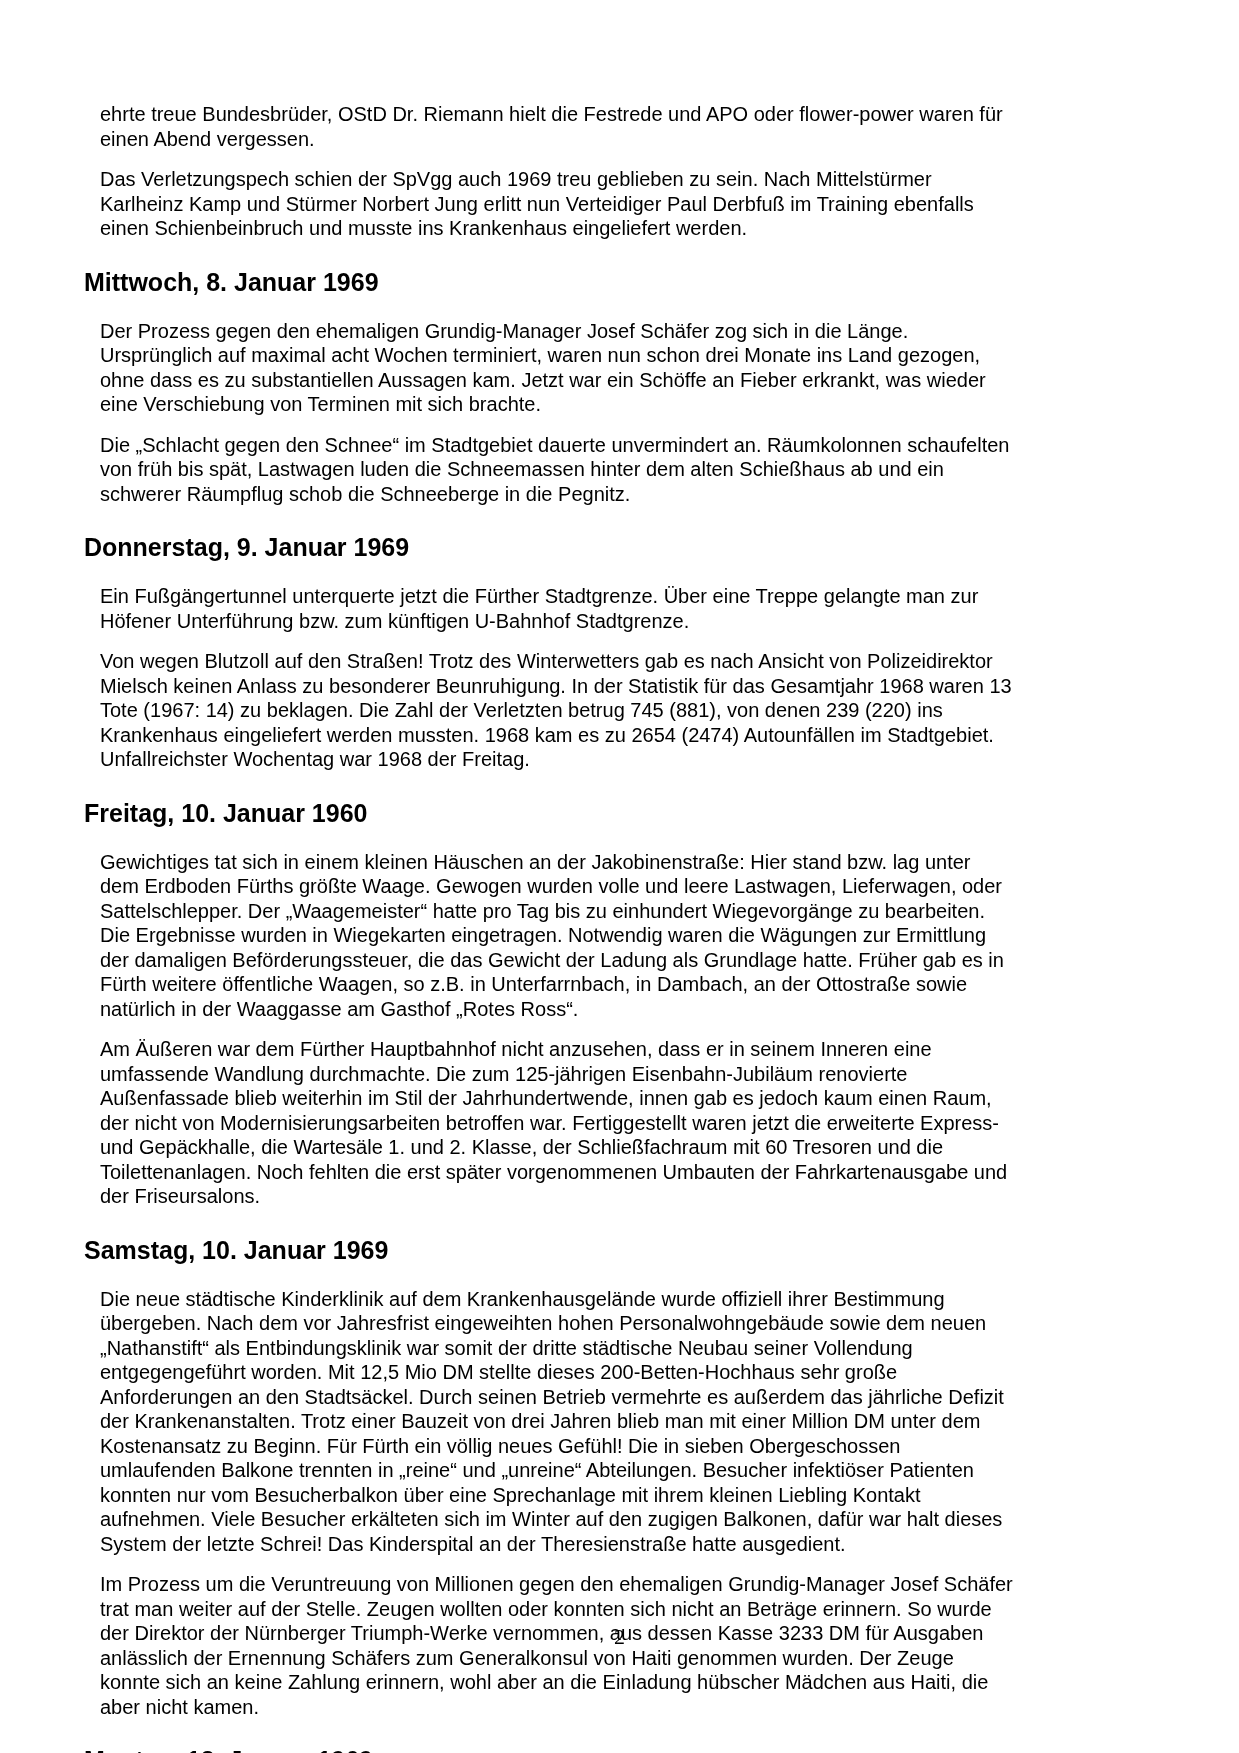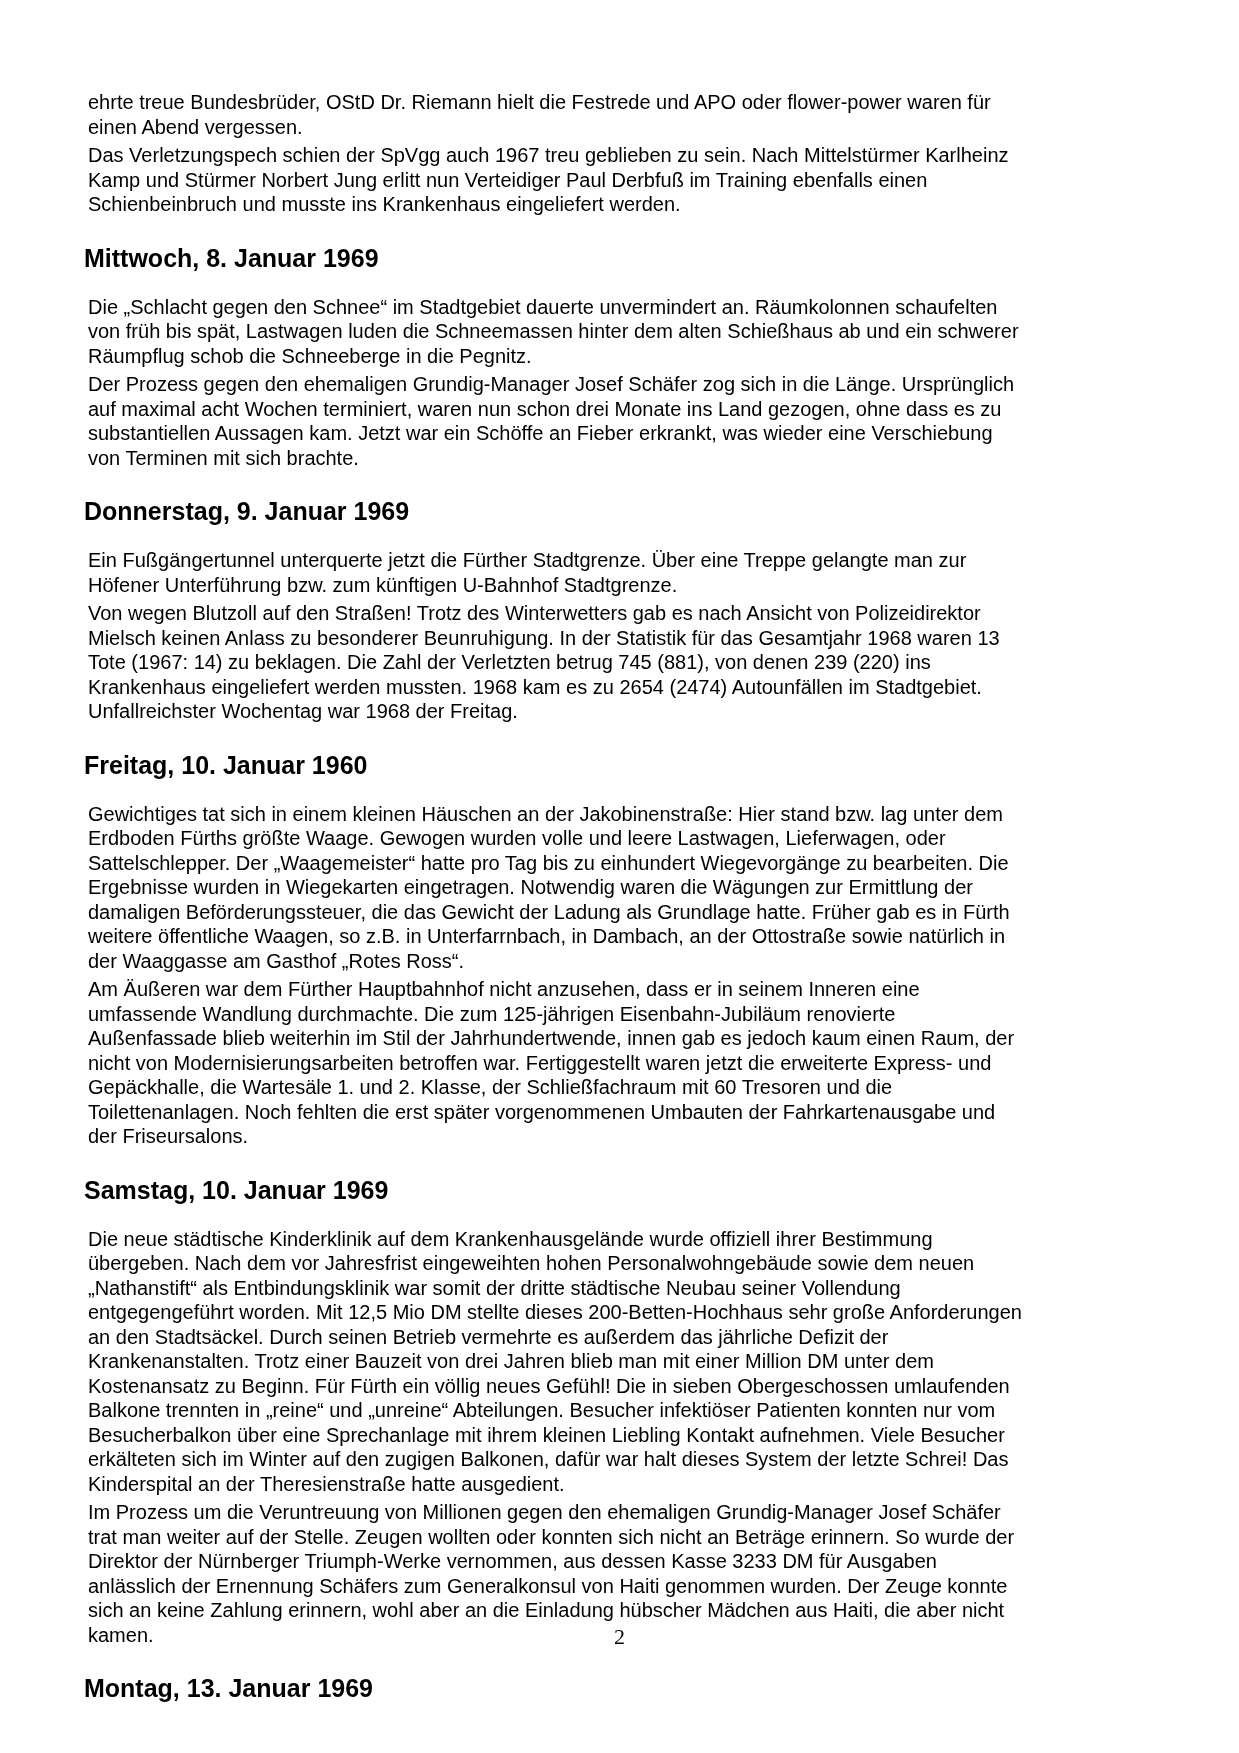--- a/index.html
+++ b/index.html
@@ -30,46 +30,46 @@
     text-align: left;
     letter-spacing: 0;
   }
   .heading {
     font-size: 25px;
     font-weight: bold;
     margin: 29px 0 24.5px 0;
     line-height: 24.5px;
   }
   .block {
-    margin: 4px;
+    margin: 16px;
     white-space: normal;
   }
   .footer {
     position: absolute;
     left: 0;
     top: 1624px;
     width: 1239px;
     text-align: center;
     font-family: "Liberation Serif", "DejaVu Serif", serif;
     font-size: 22px;
     line-height: 26px;
   }
 </style>
 </head>
 <body>
 
 <div class="page">
   <div class="content">
 
     <div class="block">ehrte treue Bundesbrüder, OStD Dr. Riemann hielt die Festrede und APO oder flower-power waren für einen Abend vergessen.</div>
-    <div class="block">Das Verletzungspech schien der SpVgg auch 1967 treu geblieben zu sein. Nach Mittelstürmer Karlheinz Kamp und Stürmer Norbert Jung erlitt nun Verteidiger Paul Derbfuß im Training ebenfalls einen Schienbeinbruch und musste ins Krankenhaus eingeliefert werden.</div>
+    <div class="block">Das Verletzungspech schien der SpVgg auch 1969 treu geblieben zu sein. Nach Mittelstürmer Karlheinz Kamp und Stürmer Norbert Jung erlitt nun Verteidiger Paul Derbfuß im Training ebenfalls einen Schienbeinbruch und musste ins Krankenhaus eingeliefert werden.</div>
 
     <div class="heading">Mittwoch, 8. Januar 1969</div>
+    <div class="block">Der Prozess gegen den ehemaligen Grundig-Manager Josef Schäfer zog sich in die Länge. Ursprünglich auf maximal acht Wochen terminiert, waren nun schon drei Monate ins Land gezogen, ohne dass es zu substantiellen Aussagen kam. Jetzt war ein Schöffe an Fieber erkrankt, was wieder eine Verschiebung von Terminen mit sich brachte.</div>
     <div class="block">Die „Schlacht gegen den Schnee“ im Stadtgebiet dauerte unvermindert an. Räumkolonnen schaufelten von früh bis spät, Lastwagen luden die Schneemassen hinter dem alten Schießhaus ab und ein schwerer Räumpflug schob die Schneeberge in die Pegnitz.</div>
-    <div class="block">Der Prozess gegen den ehemaligen Grundig-Manager Josef Schäfer zog sich in die Länge. Ursprünglich auf maximal acht Wochen terminiert, waren nun schon drei Monate ins Land gezogen, ohne dass es zu substantiellen Aussagen kam. Jetzt war ein Schöffe an Fieber erkrankt, was wieder eine Verschiebung von Terminen mit sich brachte.</div>
 
     <div class="heading">Donnerstag, 9. Januar 1969</div>
     <div class="block">Ein Fußgängertunnel unterquerte jetzt die Fürther Stadtgrenze. Über eine Treppe gelangte man zur Höfener Unterführung bzw. zum künftigen U-Bahnhof Stadtgrenze.</div>
     <div class="block">Von wegen Blutzoll auf den Straßen! Trotz des Winterwetters gab es nach Ansicht von Polizeidirektor Mielsch keinen Anlass zu besonderer Beunruhigung. In der Statistik für das Gesamtjahr 1968 waren 13 Tote (1967: 14) zu beklagen. Die Zahl der Verletzten betrug 745 (881), von denen 239 (220) ins Krankenhaus eingeliefert werden mussten. 1968 kam es zu 2654 (2474) Autounfällen im Stadtgebiet. Unfallreichster Wochentag war 1968 der Freitag.</div>
 
     <div class="heading">Freitag, 10. Januar 1960</div>
     <div class="block">Gewichtiges tat sich in einem kleinen Häuschen an der Jakobinenstraße: Hier stand bzw. lag unter dem Erdboden Fürths größte Waage. Gewogen wurden volle und leere Lastwagen, Lieferwagen, oder Sattelschlepper. Der „Waagemeister“ hatte pro Tag bis zu einhundert Wiegevorgänge zu bearbeiten. Die Ergebnisse wurden in Wiegekarten eingetragen. Notwendig waren die Wägungen zur Ermittlung der damaligen Beförderungssteuer, die das Gewicht der Ladung als Grundlage hatte. Früher gab es in Fürth weitere öffentliche Waagen, so z.B. in Unterfarrnbach, in Dambach, an der Ottostraße sowie natürlich in der Waaggasse am Gasthof „Rotes Ross“.</div>
     <div class="block">Am Äußeren war dem Fürther Hauptbahnhof nicht anzusehen, dass er in seinem Inneren eine umfassende Wandlung durchmachte. Die zum 125-jährigen Eisenbahn-Jubiläum renovierte Außenfassade blieb weiterhin im Stil der Jahrhundertwende, innen gab es jedoch kaum einen Raum, der nicht von Modernisierungsarbeiten betroffen war. Fertiggestellt waren jetzt die erweiterte Express- und Gepäckhalle, die Wartesäle 1. und 2. Klasse, der Schließfachraum mit 60 Tresoren und die Toilettenanlagen. Noch fehlten die erst später vorgenommenen Umbauten der Fahrkartenausgabe und der Friseursalons.</div>
 
     <div class="heading">Samstag, 10. Januar 1969</div>

